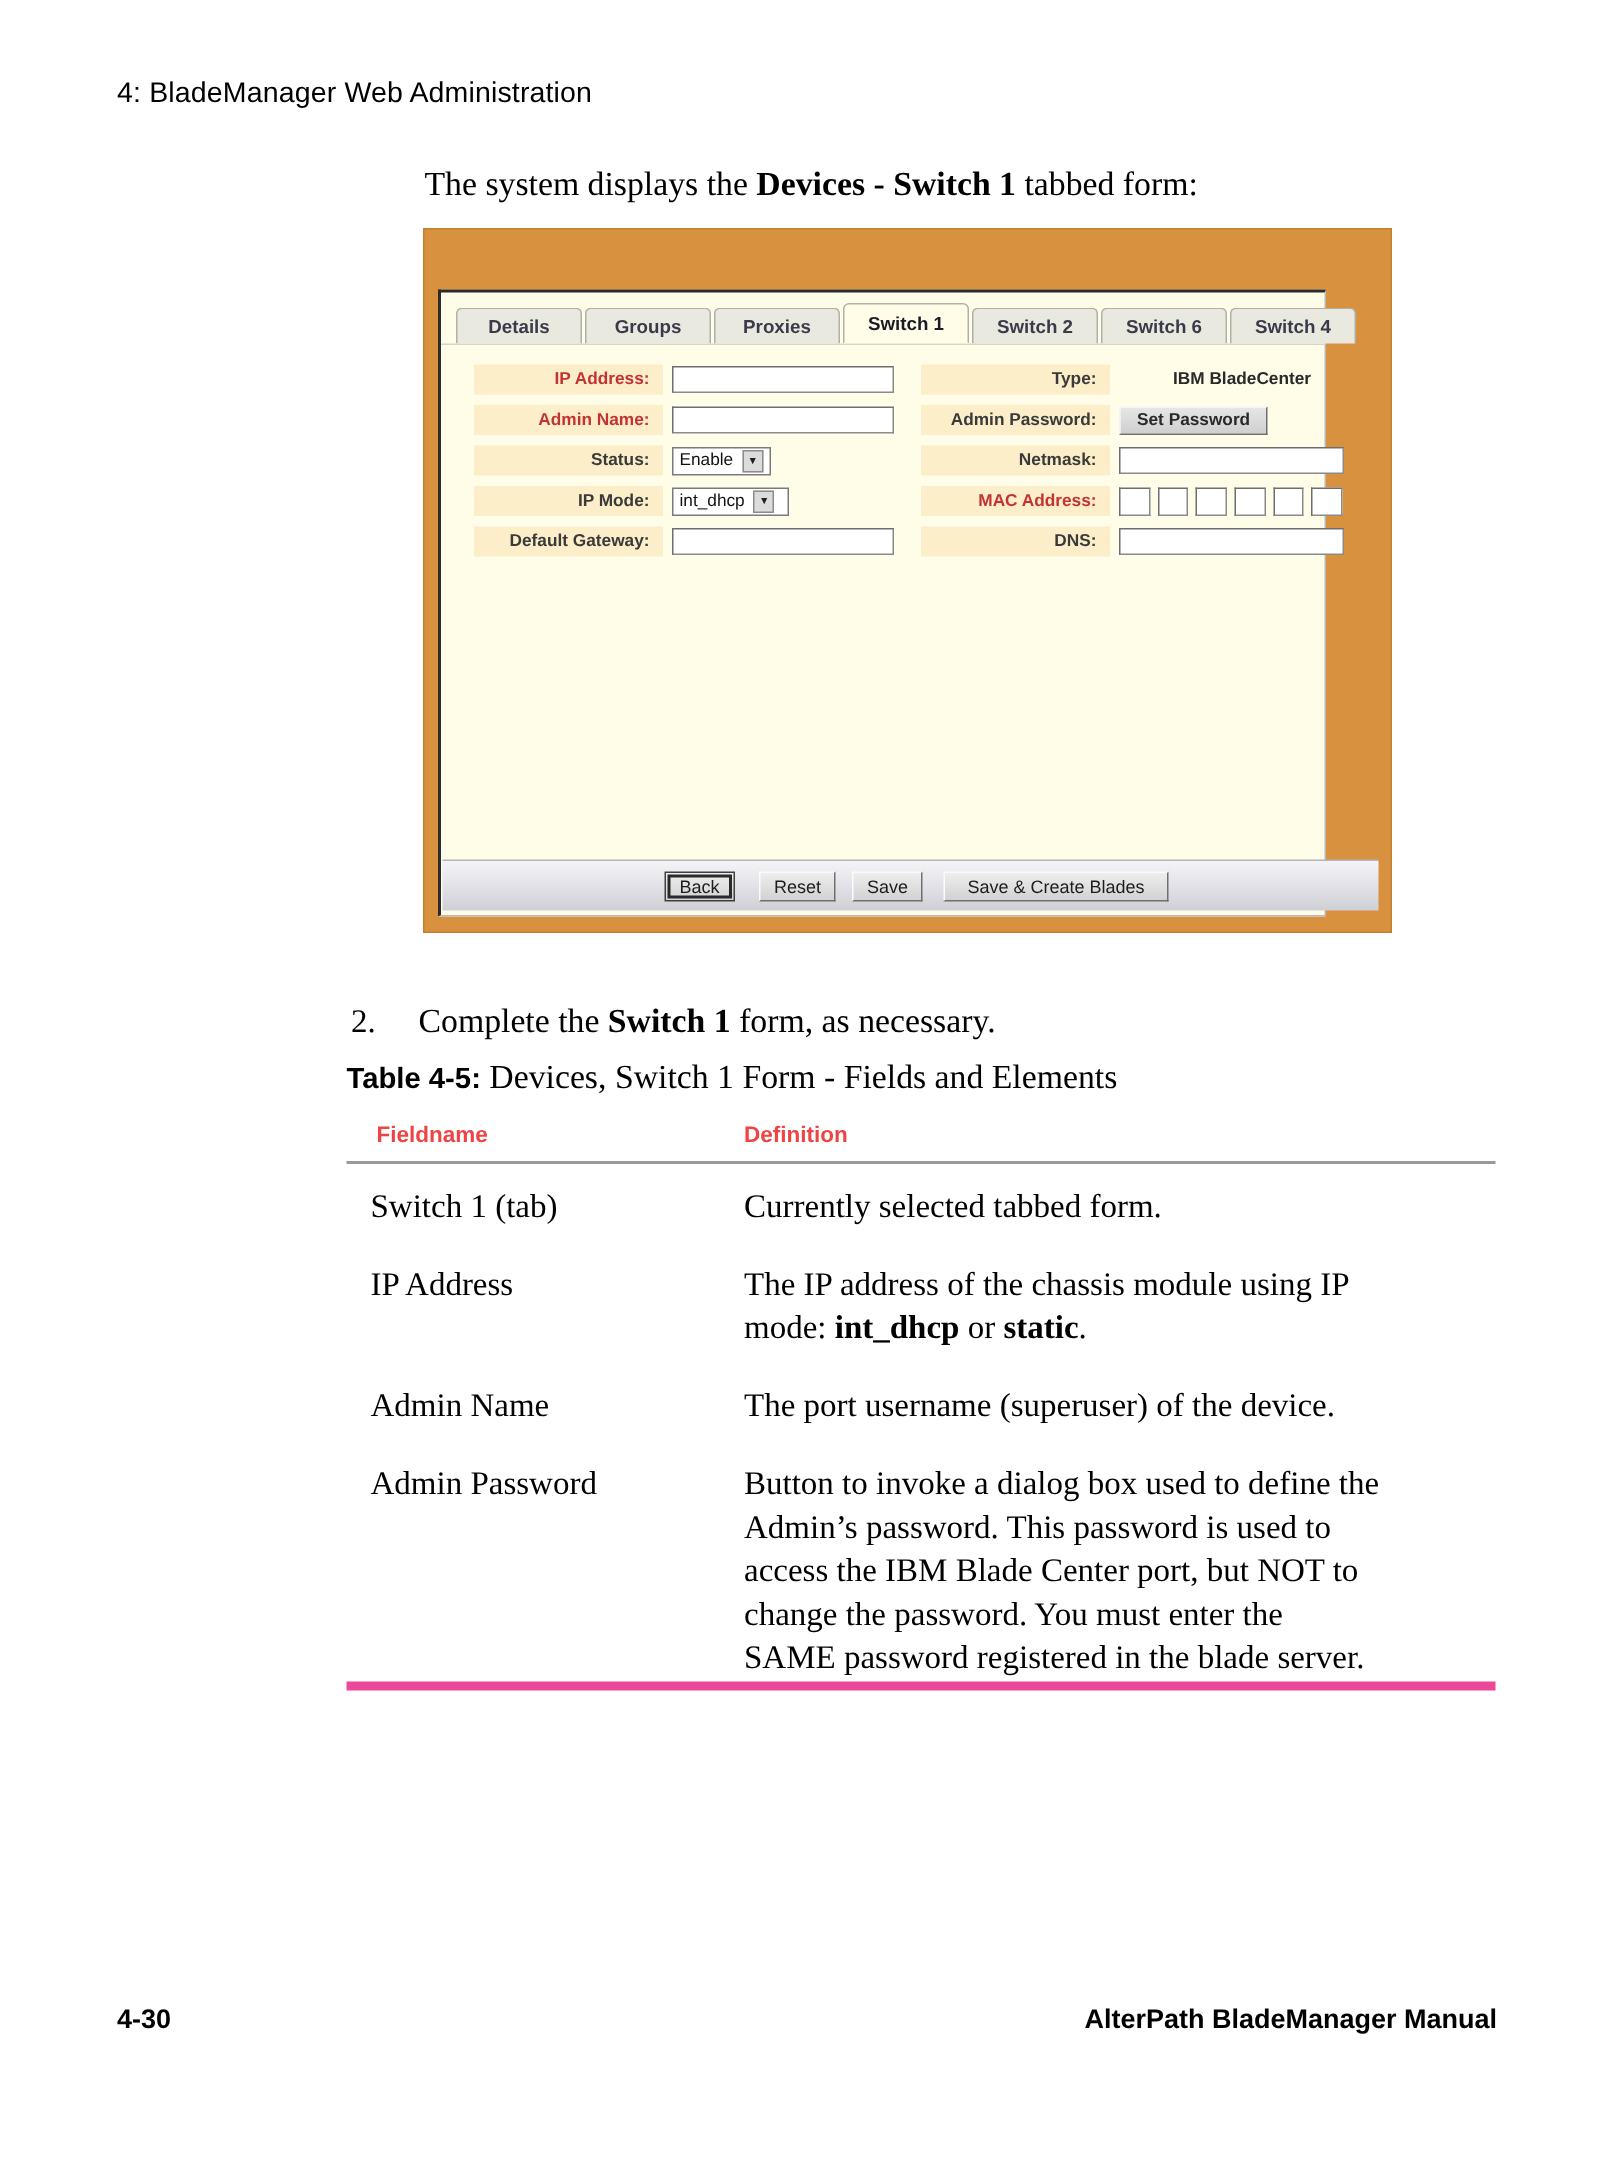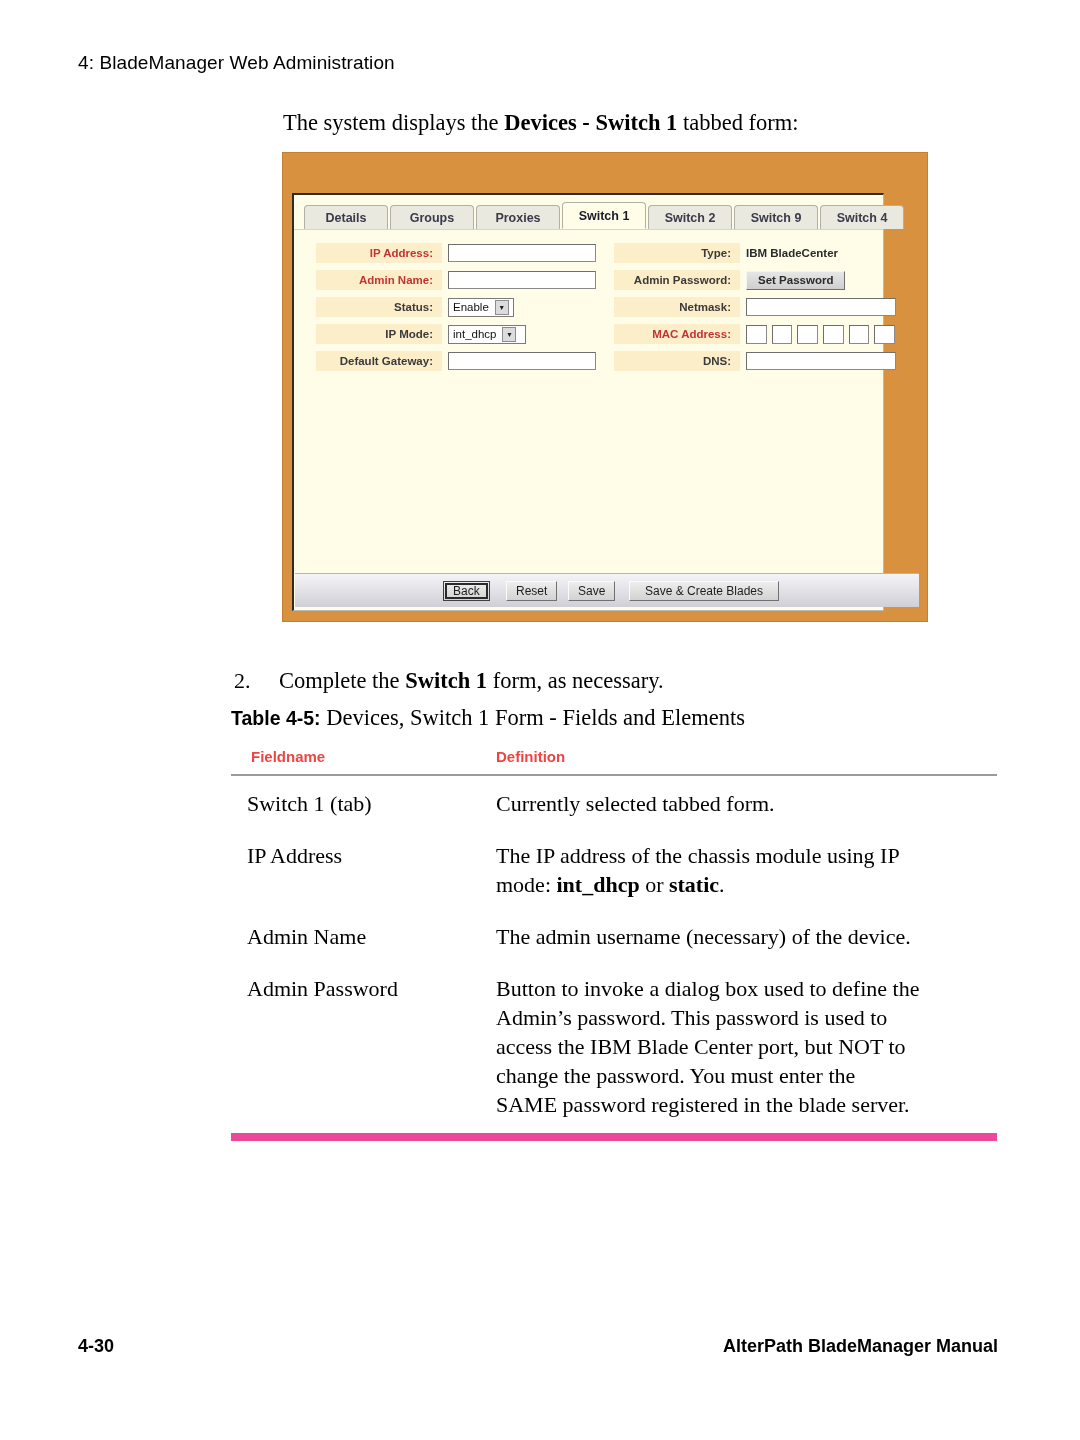--- a/index.html
+++ b/index.html
@@ -212,20 +212,21 @@
     color: #202020;
   }
   .sel-status  { width: 66px; }
   .sel-ipmode  { width: 78px; }
 
   .statictext {
     font-size: 11.5px;
     font-weight: bold;
     color: #2a2a2a;
     white-space: nowrap;
+    margin-left: 36px;
   }
   .btn-sm {
     background: linear-gradient(#e6e6e6, #cfcfcf);
     border: 1px solid #6f6f6f;
     border-top-color: #f4f4f4;
     border-left-color: #f4f4f4;
     font-size: 11.5px;
     font-weight: bold;
     color: #2a2a2a;
     padding: 2px 11px;
@@ -316,21 +317,21 @@
     color: #ef4444;
   }
   .th.c1 { width: 265px; padding-left: 20px; box-sizing: border-box; }
   .th.c2 { flex: 1; }
 
   .trow {
     display: flex;
     padding-top: 13px;
     padding-bottom: 10px;
   }
-  .trow.last { border-bottom: 8px solid #ec4899; padding-bottom: 14px; }
+  .trow.last { border-bottom: 6px solid #ec4899; padding-bottom: 2px; }
   .td {
     font-size: 22px;
     line-height: 29px;
   }
   .td.c1 { width: 265px; padding-left: 16px; box-sizing: border-box; white-space: nowrap; }
   .td.c2 { flex: 1; padding-right: 4px; }
   .td b { font-weight: bold; }
 </style>
 </head>
 <body>
@@ -346,21 +347,21 @@
 
   <div class="shot-body">
 
     <div class="tab-underline"></div>
     <div class="tabstrip" id="tabstrip">
         <div class="tab">Details</div>
         <div class="tab">Groups</div>
         <div class="tab">Proxies</div>
         <div class="tab active">Switch 1</div>
         <div class="tab">Switch 2</div>
-        <div class="tab">Switch 9</div>
+        <div class="tab">Switch 6</div>
         <div class="tab">Switch 4</div>
       </div>
 
     <div class="formgrid" id="formgrid">
         <div class="flabel req">IP Address:</div>
         <div class="ctl">
           <div class="tbox w-wide"></div>
         </div>
         <div></div>
         <div class="flabel">Type:</div>
@@ -450,21 +451,21 @@
       <div class="trow">
         <div class="td c1">IP Address</div>
         <div class="td c2">
           <div><span>The IP address of the chassis module using IP</span></div>
           <div><span>mode: </span><b>int_dhcp</b><span> or </span><b>static</b><span>.</span></div>
         </div>
       </div>
       <div class="trow">
         <div class="td c1">Admin Name</div>
         <div class="td c2">
-          <div><span>The admin username (necessary) of the device.</span></div>
+          <div><span>The port username (superuser) of the device.</span></div>
         </div>
       </div>
       <div class="trow last">
         <div class="td c1">Admin Password</div>
         <div class="td c2">
           <div><span>Button to invoke a dialog box used to define the</span></div>
           <div><span>Admin’s password. This password is used to</span></div>
           <div><span>access the IBM Blade Center port, but NOT to</span></div>
           <div><span>change the password. You must enter the</span></div>
           <div><span>SAME password registered in the blade server.</span></div>

